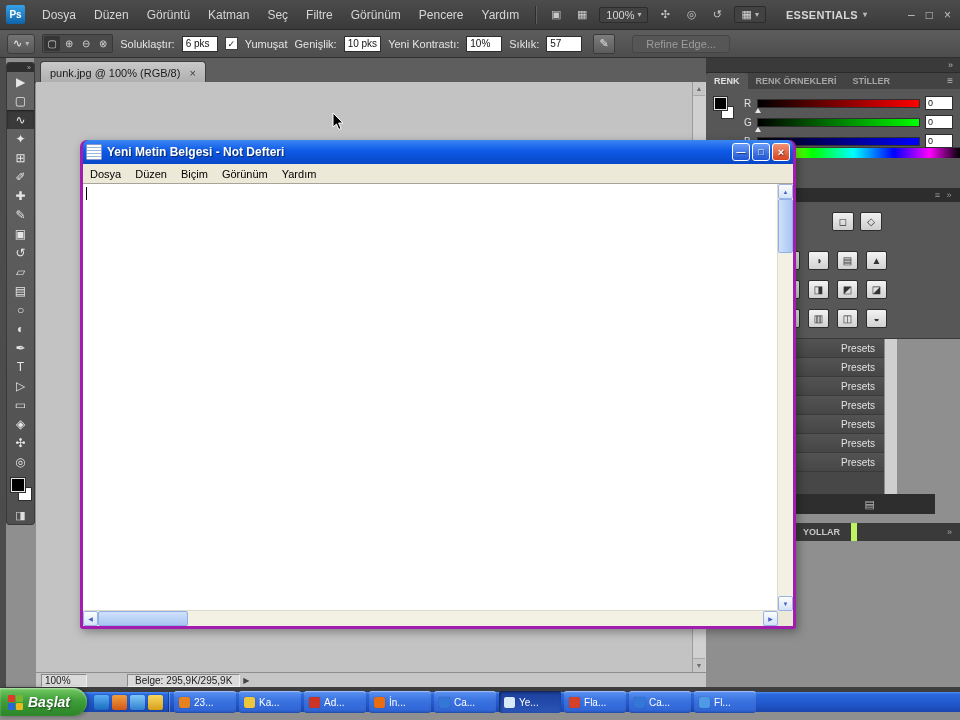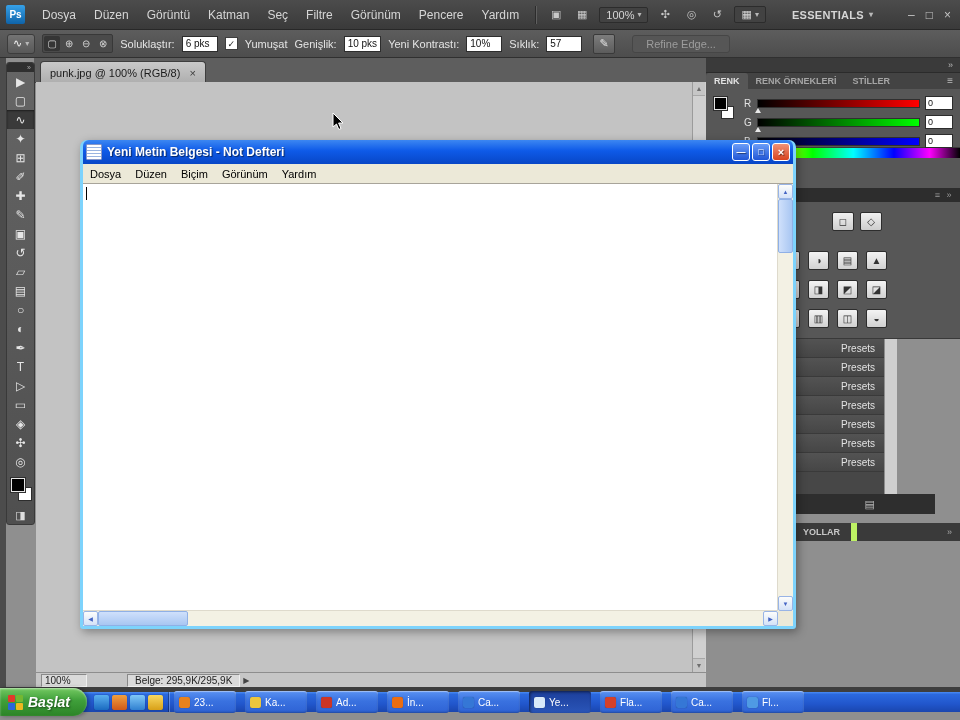--- a/index.html
+++ b/index.html
@@ -13,21 +13,21 @@
   .ps-logo{width:19px;height:19px;margin:0 8px 0 6px;border-radius:2px;
     background:linear-gradient(#36a1e8,#0f63a8);color:#fff;font-size:10px;font-weight:bold;
     display:flex;align-items:center;justify-content:center;}
   .menu-item{padding:0 9px;line-height:30px;}
   .mb-sep{width:1px;height:18px;background:#2c2c2c;margin:0 7px;box-shadow:1px 0 0 #5f5f5f;}
   .mb-icon{width:22px;height:18px;display:flex;align-items:center;justify-content:center;
     color:#c8c8c8;font-size:11px;margin:0 2px;}
   .mb-dd{display:flex;align-items:center;gap:3px;padding:1px 6px;margin:0 4px;
     border:1px solid #2c2c2c;background:#424242;border-radius:2px;font-size:11px;}
   .caret{font-size:8px;color:#b8b8b8;}
-  .workspace-dd{margin-left:22px;display:flex;align-items:center;gap:5px;font-size:11px;
+  .workspace-dd{margin-left:16px;display:flex;align-items:center;gap:5px;font-size:11px;
     font-weight:bold;letter-spacing:.3px;}
   .win-controls{margin-left:auto;display:flex;gap:11px;padding-right:9px;font-size:12px;color:#c4c4c4;}
 
   
   .optionsbar{position:absolute;left:0;top:30px;width:960px;height:28px;box-sizing:border-box;
     background:linear-gradient(#5d5d5d,#4d4d4d);border-bottom:1px solid #303030;
     display:flex;align-items:center;gap:7px;padding-left:7px;font-size:11px;color:#e4e4e4;}
   .tool-preset{display:flex;align-items:center;gap:3px;height:18px;padding:0 5px;
     background:linear-gradient(#747474,#585858);border:1px solid #3c3c3c;border-radius:3px;color:#eee;}
   .mode-group{display:flex;gap:1px;background:#4a4a4a;border:1px solid #383838;border-radius:2px;padding:1px;}
@@ -135,21 +135,21 @@
     justify-content:flex-end;padding-right:60px;box-sizing:border-box;color:#b8b8b8;font-size:11px;}
   .pfooter-void{flex:1;background:#8f8f8f;}
   .pgap{height:9px;background:#8f8f8f;}
   .bottom-tabs{height:18px;background:#3a3a3a;display:flex;align-items:center;
     font-size:9px;font-weight:bold;color:#c8c8c8;padding:0 8px;}
   .bt-tab{padding:0 11px;line-height:18px;border-right:6px solid #bef264;}
   .bt-collapse{margin-left:auto;color:#a8a8a8;font-size:9px;font-weight:normal;}
 
   
   .notepad{position:absolute;left:80px;top:140px;width:716px;height:489px;box-sizing:border-box;
-    background:#7dd3fc;padding:0 3px 11px;border-radius:7px 7px 3px 3px;z-index:20;
+    background:#a21caf;padding:0 3px 11px;border-radius:7px 7px 3px 3px;z-index:20;
     box-shadow:2px 3px 10px rgba(0,0,0,.35);}
   .np-title{height:24px;display:flex;align-items:center;gap:5px;padding:0 3px;
     background:linear-gradient(180deg,#3c87f2 0%,#0e5ae8 45%,#0846c6 100%);
     border-radius:6px 6px 0 0;color:#fff;font-weight:bold;font-size:12px;
     text-shadow:1px 1px 1px rgba(0,0,0,.55);}
   .np-ico{width:14px;height:14px;flex:none;border:1px solid #8898c8;border-radius:1px;
     background:repeating-linear-gradient(#ffffff 0 2px,#9ab4e0 2px 3px);}
   .np-title-text{flex:1;white-space:nowrap;overflow:hidden;}
   .np-btns{display:flex;gap:2px;}
   .np-btn{width:18px;height:18px;box-sizing:border-box;border:1px solid #fff;border-radius:3px;
@@ -182,21 +182,21 @@
   .start-btn{height:28px;display:flex;align-items:center;gap:5px;padding:0 17px 0 8px;flex:none;
     background:linear-gradient(180deg,#74ca62 0%,#3f9f3a 45%,#2c8427 100%);
     border-radius:0 14px 14px 0;box-shadow:inset 0 1px 2px rgba(255,255,255,.5),2px 0 4px rgba(0,0,0,.35);
     color:#fff;font-style:italic;font-weight:bold;font-size:14px;text-shadow:1px 1px 2px rgba(0,0,0,.5);}
   .flag{width:15px;height:15px;display:grid;grid-template-columns:7px 7px;grid-template-rows:7px 7px;gap:1px;}
   .flag span{border-radius:1px;}
   .fl1{background:#e23a2a;} .fl2{background:#74b832;} .fl3{background:#2a66d8;} .fl4{background:#ecb820;}
   .ql{display:flex;gap:3px;margin-left:7px;}
   .ql-ico{width:15px;height:15px;border-radius:2px;box-shadow:0 0 1px rgba(0,0,0,.5);}
   .tb-sep{width:1px;height:20px;margin:0 5px;background:rgba(0,0,0,.3);box-shadow:1px 0 0 rgba(255,255,255,.3);}
-  .tasks{display:flex;gap:9px;}
+  .tasks{display:flex;gap:3px;}
   .task{width:62px;height:22px;box-sizing:border-box;border-radius:3px;display:flex;align-items:center;
     gap:4px;padding:0 5px;color:#fff;font-size:10px;white-space:nowrap;overflow:hidden;
     background:linear-gradient(180deg,#5a92f2,#3a72e0 45%,#2e62d4);
     box-shadow:inset 0 1px 1px rgba(255,255,255,.45),inset 0 -1px 2px rgba(0,0,0,.25);}
   .task.active{background:linear-gradient(180deg,#1c3f9c,#2a55b8);
     box-shadow:inset 1px 1px 3px rgba(0,0,0,.55);}
   .task-ico{width:11px;height:11px;border-radius:2px;flex:none;box-shadow:0 0 1px rgba(0,0,0,.45);}
   .tray{margin-left:auto;height:28px;display:flex;align-items:center;gap:5px;padding:0 9px;
     background:linear-gradient(180deg,#2d9ce8 0%,#1478d0 50%,#0f5cb8 100%);
     border-left:1px solid #7ab6f0;box-shadow:inset 3px 0 4px rgba(0,0,0,.25);color:#fff;font-size:11px;}

